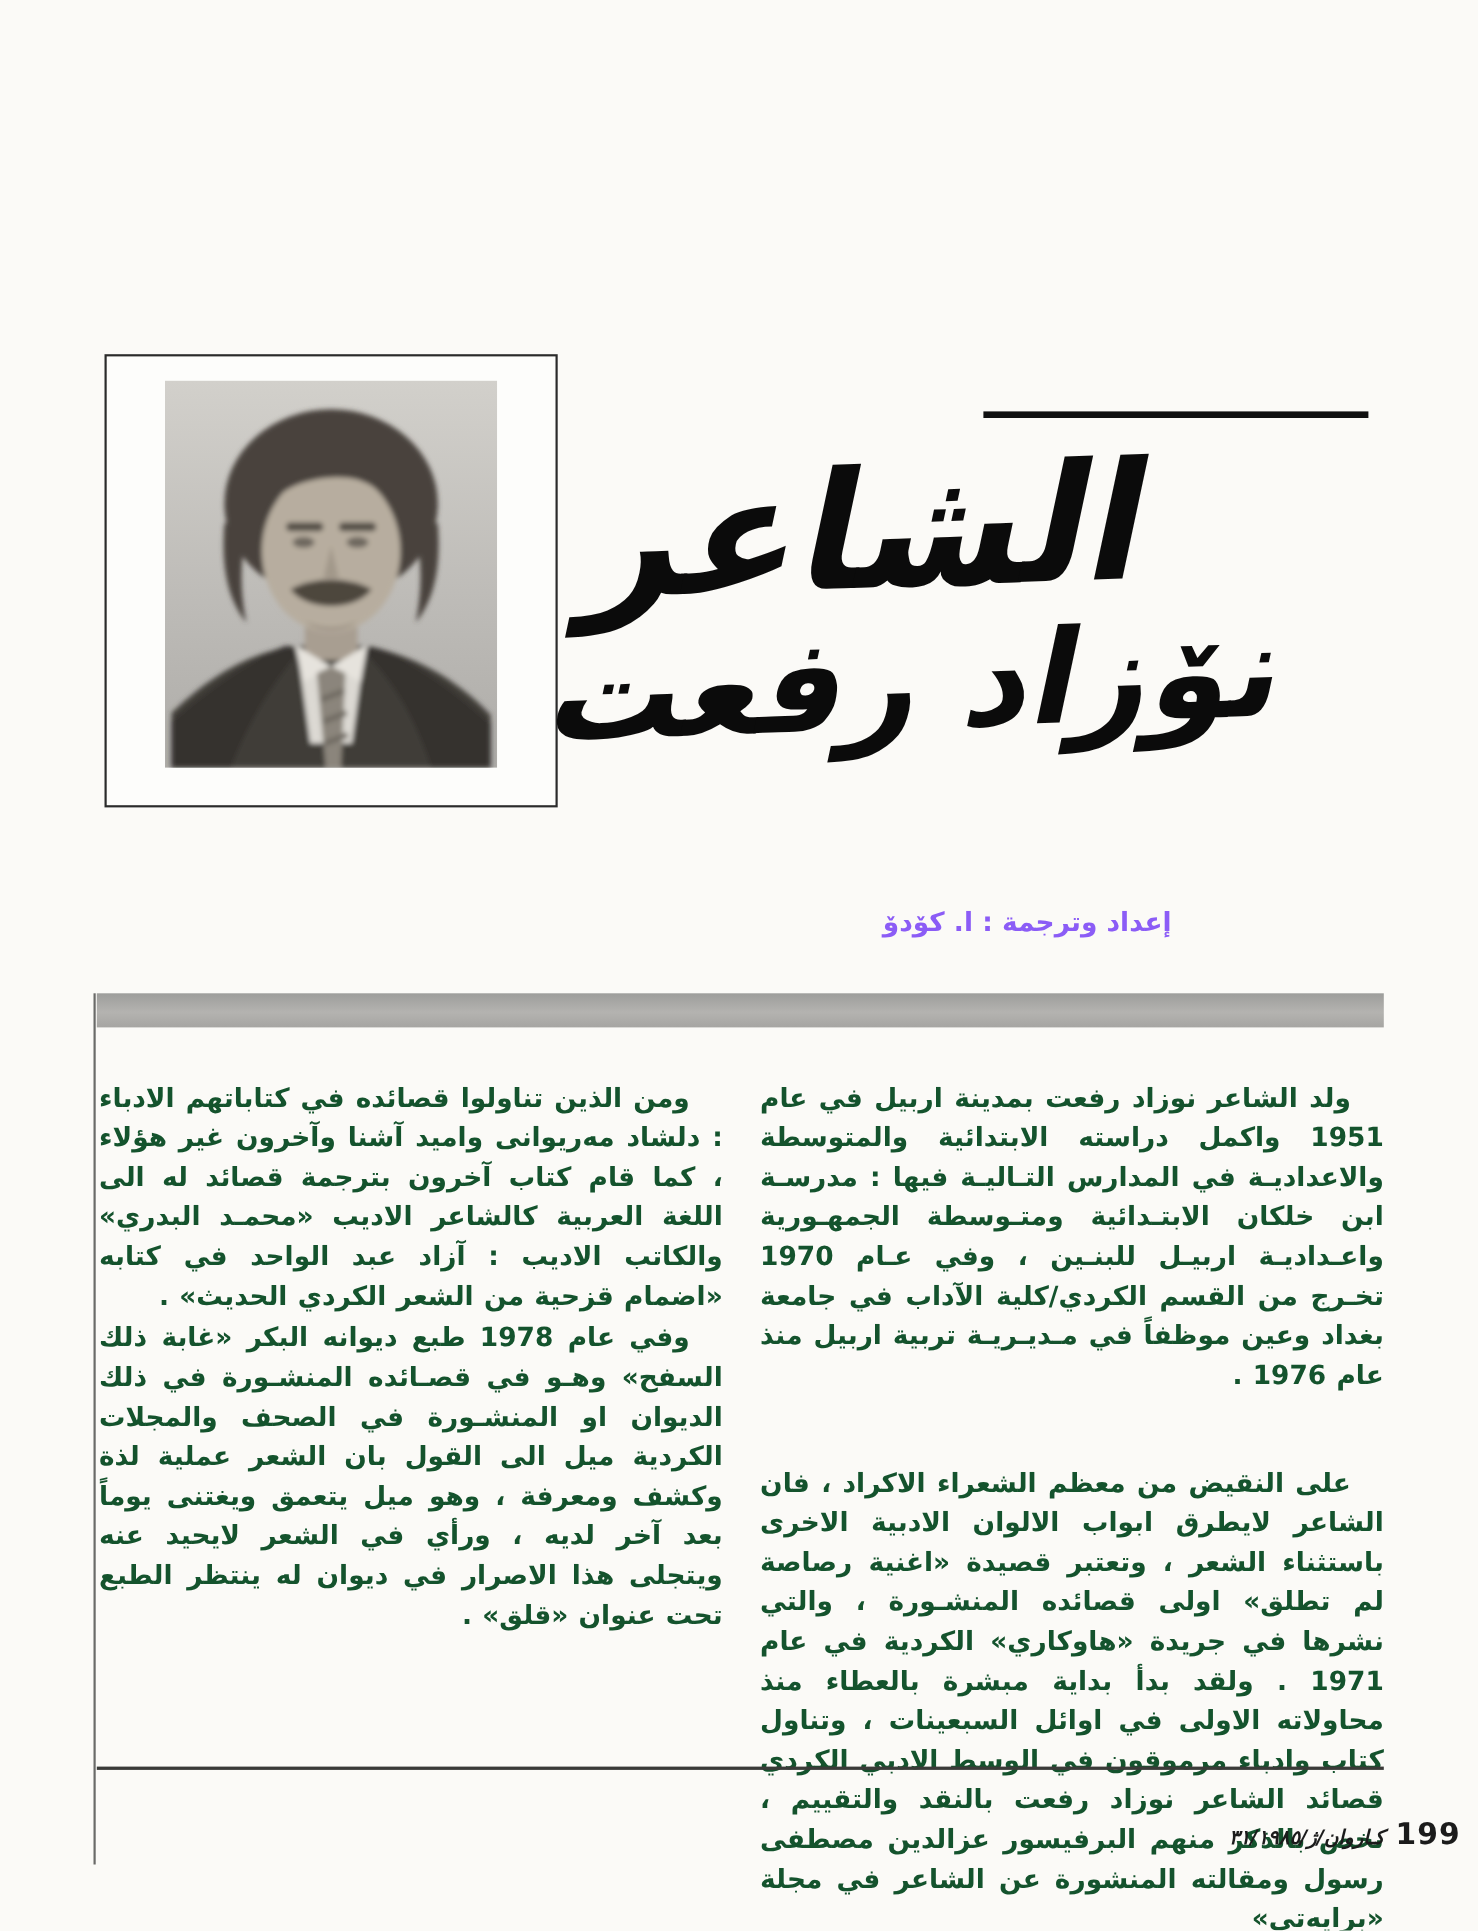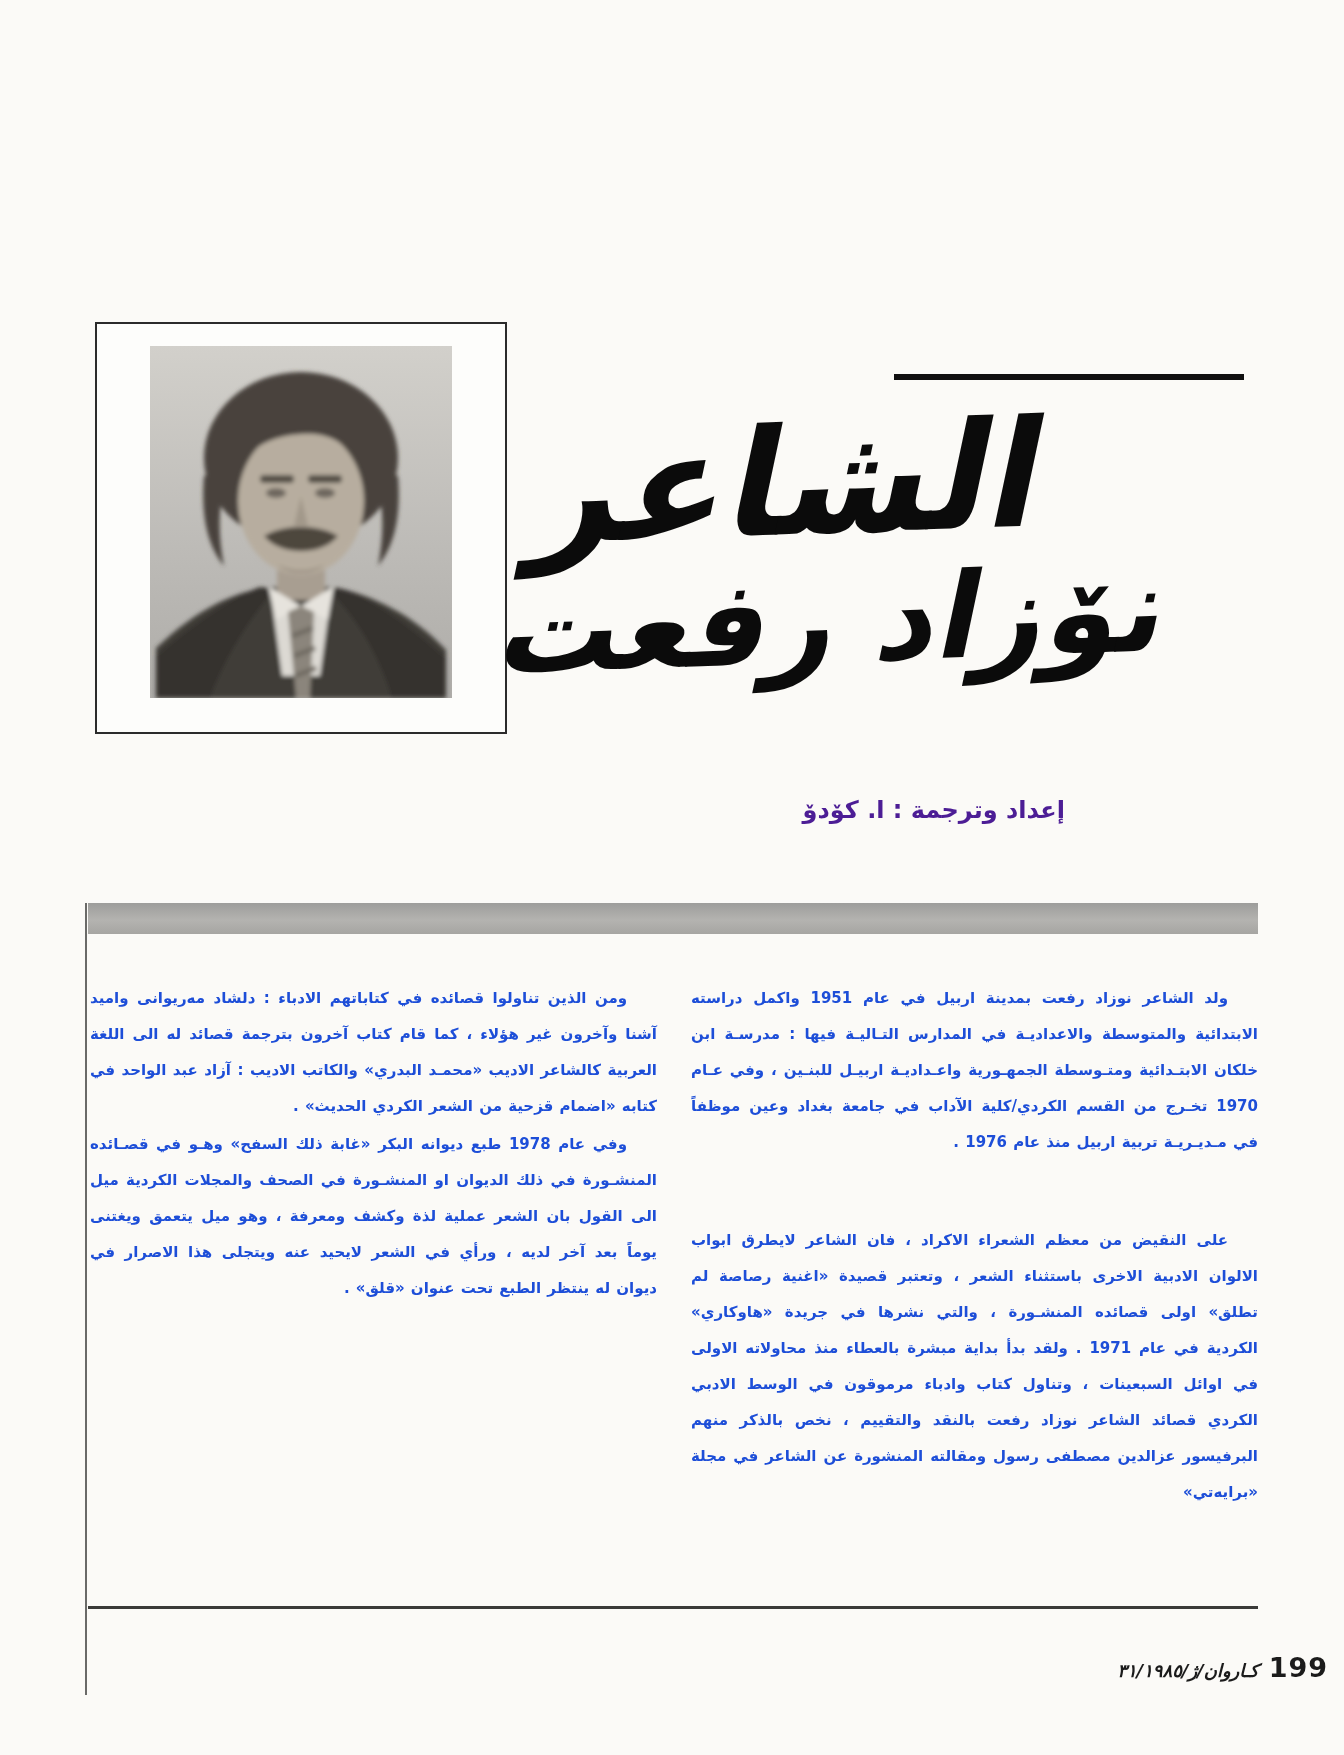--- a/index.html
+++ b/index.html
@@ -47,22 +47,22 @@
   }
   .callig .l2{
     font-size:118px;line-height:1.1;font-weight:bold;
     transform:skewX(-14deg);
     margin-top:-18px;
     text-align:left;
   }
 
   
   .byline{
-    position:absolute;top:796px;right:279px;
-    font-size:24px;font-weight:bold;color:#4c1d95;
+    position:absolute;top:824px;right:279px;
+    font-size:24px;font-weight:bold;color:#8b5cf6;
   }
 
   
   .gray-bar{
     position:absolute;top:903px;left:88px;width:1170px;height:31px;
     background:linear-gradient(180deg,#9d9d9b 0%,#b4b3b0 55%,#a6a5a2 100%);
   }
 
   
   .v-rule{
@@ -77,23 +77,23 @@
   }
 
   
   .columns{
     position:absolute;top:980px;right:86px;left:90px;
     display:flex;gap:34px;direction:rtl;
   }
   .col{flex:1 1 0;min-width:0;}
   .col p{
     margin:0;
-    font-size:15px;line-height:36px;font-weight:bold;
+    font-size:24px;line-height:36px;font-weight:bold;
     text-align:justify;text-indent:30px;
-    color:#1d4ed8;
+    color:#14532d;
     word-spacing:1px;
   }
   .col-first p.gap-after{margin-bottom:62px;}
   .col-second p{margin-bottom:2px;}
 
   
   .footer{
     position:absolute;top:1652px;right:16px;
     direction:rtl;font-size:22px;font-weight:bold;color:#1b1b1b;
     display:flex;align-items:baseline;gap:10px;

